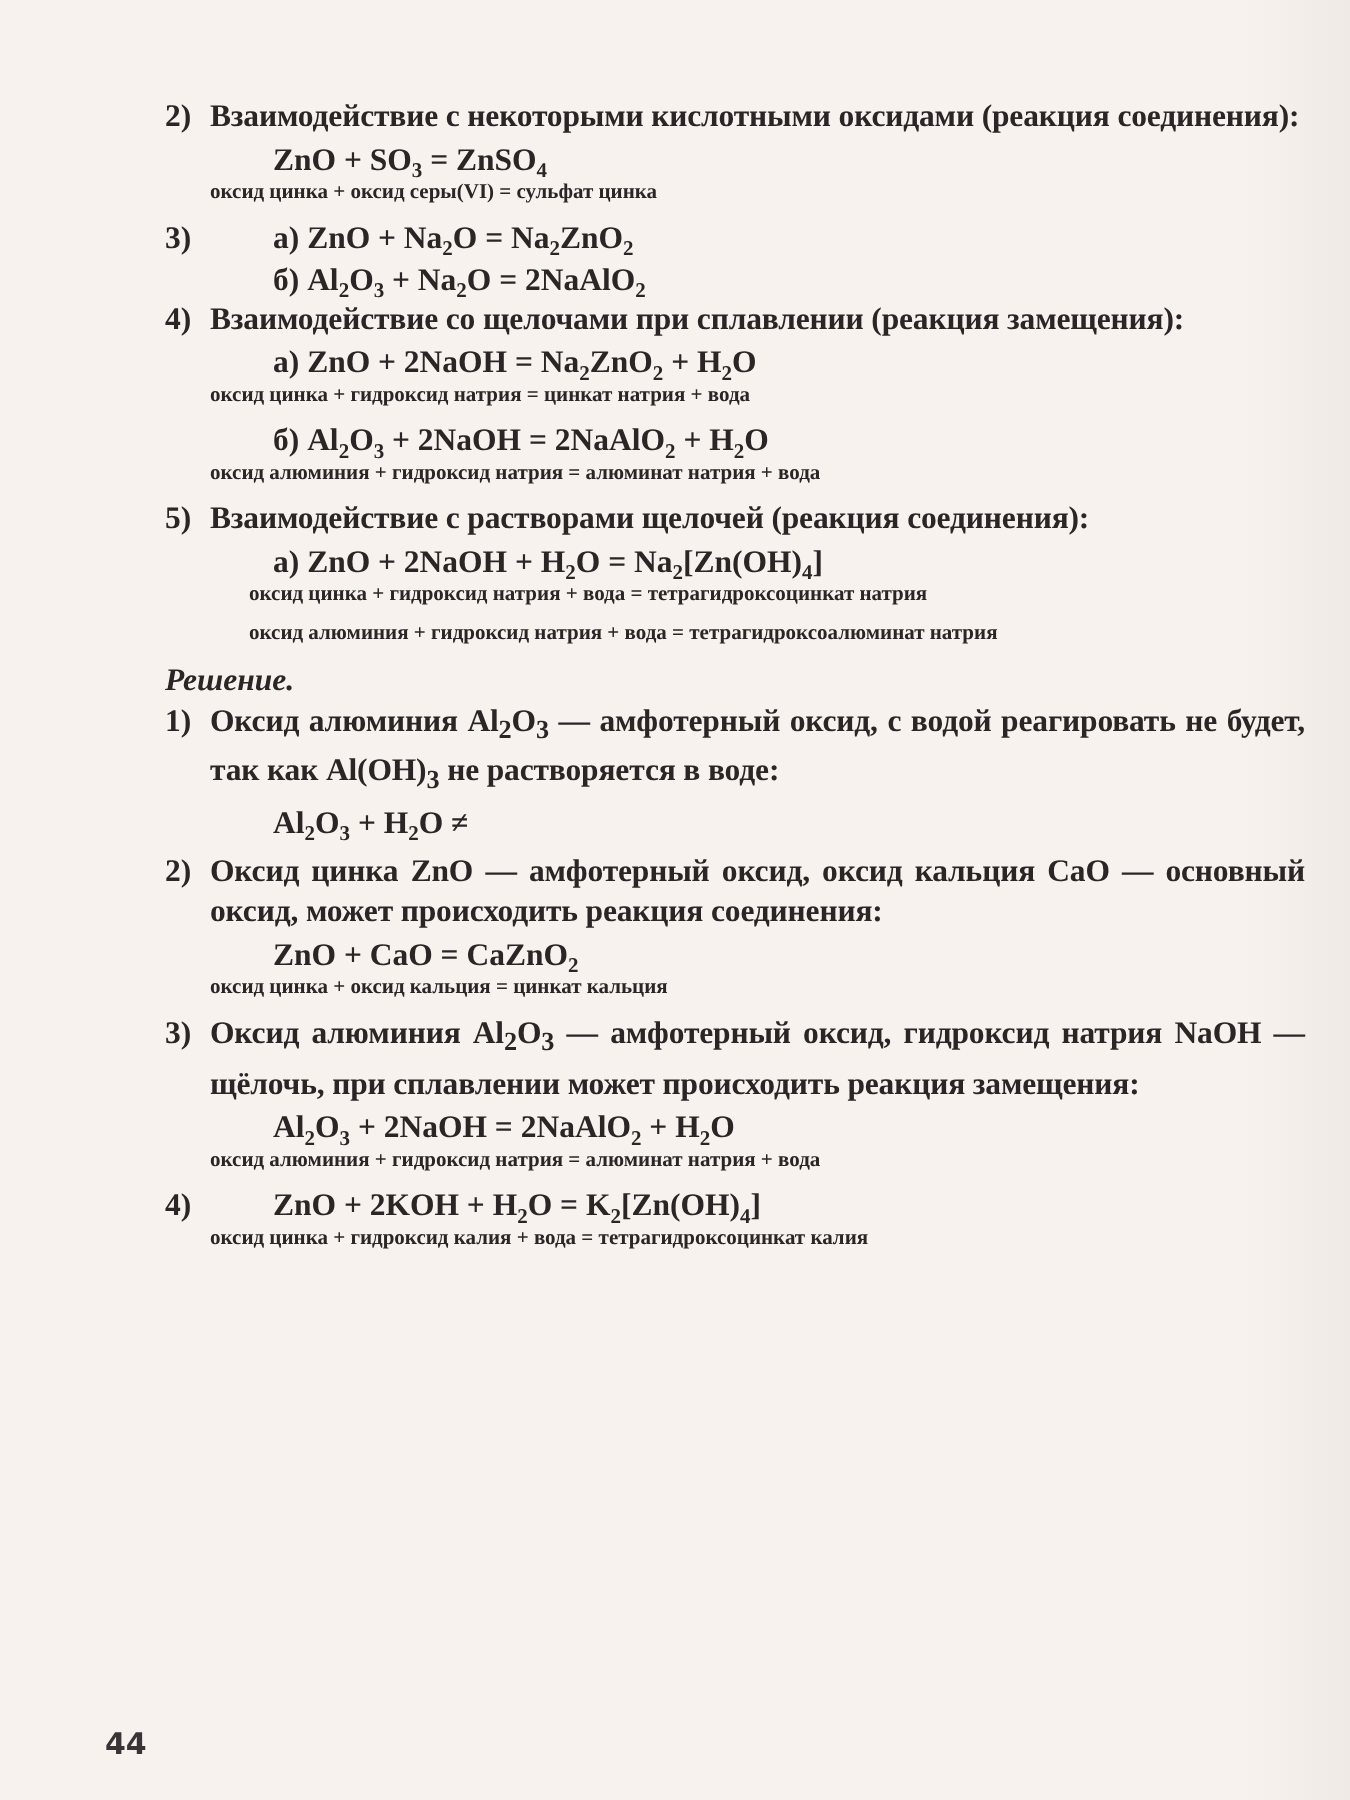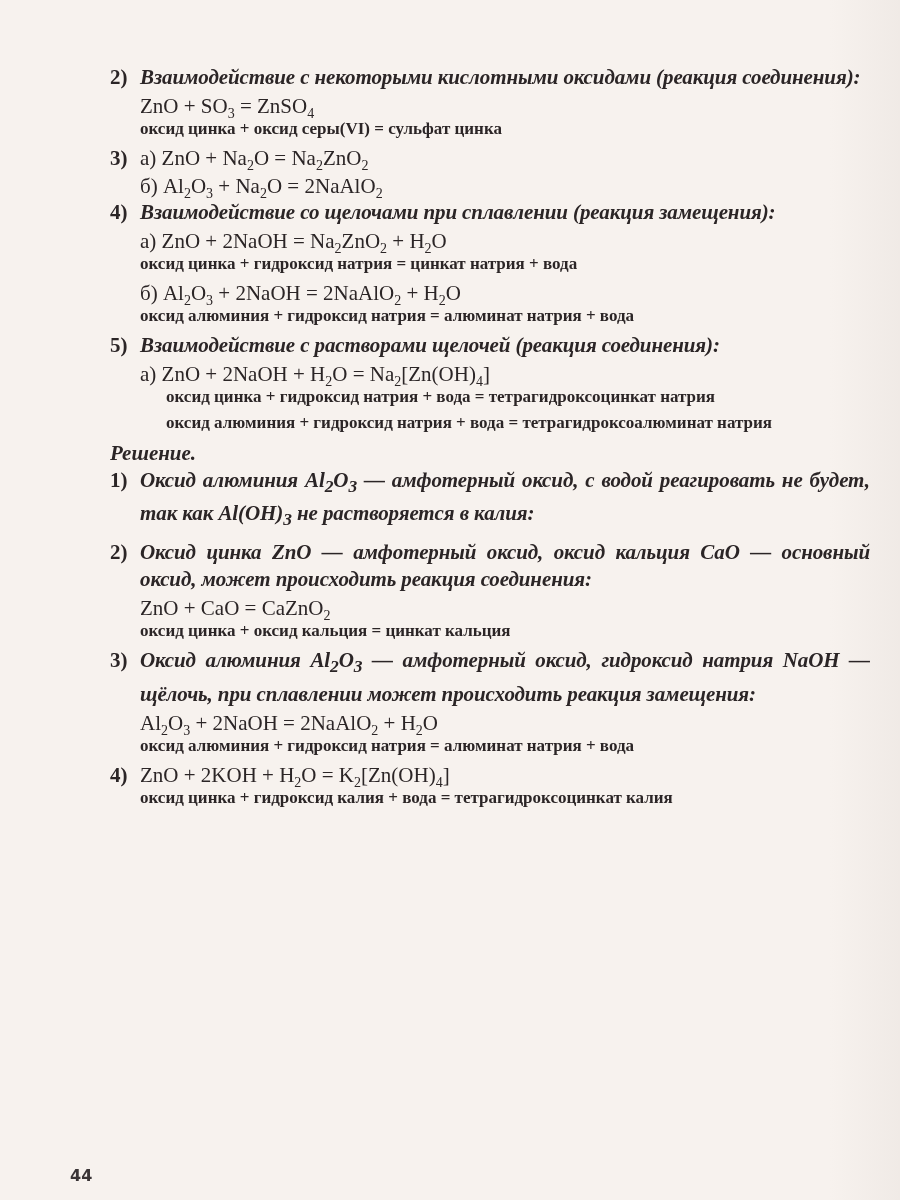--- a/index.html
+++ b/index.html
@@ -9,29 +9,29 @@
     font-family: "Liberation Serif", "DejaVu Serif", serif;
     color: #2b2526;
     position: relative;
   }
   .page { position: absolute; left: 0; top: 0; width: 900px; height: 1200px; }
   .ghost { position: absolute; right: 0; top: 0; width: 70px; height: 1200px;
     background: linear-gradient(to right, rgba(247,242,238,0), rgba(238,232,228,0.8)); }
   .content { position: absolute; left: 110px; top: 64px; width: 760px; }
   .item { position: relative; padding-left: 30px; }
   .num { position: absolute; left: 0; top: 0; font-weight: bold; font-size: 21px; line-height: 27px; }
-  .head { font-weight: bold; font-size: 21px; line-height: 27px; letter-spacing: -0.1px; font-style: italic; }
+  .head { font-weight: bold; font-size: 21px; line-height: 27px; letter-spacing: -0.1px; }
   .just { text-align: justify; text-align-last: left; }
-  .eq { font-weight: normal; font-size: 21px; line-height: 26px; margin-top: 2px; }
+  .eq { font-weight: bold; font-size: 21px; line-height: 26px; margin-top: 2px; margin-left: 42px; }
   .eq sub { font-size: 14px; line-height: 0; vertical-align: -5px; }
-  .cap { font-weight: bold; font-size: 17px; line-height: 20px; margin-bottom: 6px; }
+  .cap { font-weight: bold; font-size: 14px; line-height: 20px; margin-bottom: 6px; }
   .ind { padding-left: 26px; }
   .gap { height: 6px; }
   .section { font-style: italic; font-weight: bold; font-size: 21px; line-height: 28px; margin: 0 0 0 0; }
-  .pagenum { position: absolute; left: 70px; top: 1150px; font-family: "DejaVu Sans", sans-serif; font-weight: bold; font-size: 16px; color: #3a3436; margin-top: 16px; }
+  .pagenum { position: absolute; left: 70px; top: 1150px; font-family: "DejaVu Sans", sans-serif; font-weight: bold; font-size: 20px; color: #3a3436; }
 </style>
 </head>
 <body>
 
 <div class="page">
   <div class="ghost"></div>
   <div class="content" id="content">
       <div class="item">
         <div class="num">2)</div>
         <div class="head just">Взаимодействие с некоторыми кислотными оксидами (реакция соединения):</div>
@@ -54,21 +54,22 @@
       <div class="item">
         <div class="num">5)</div>
         <div class="head just">Взаимодействие с растворами щелочей (реакция соединения):</div>
         <div class="eq"><span>а) </span><span><span>ZnO + 2NaOH + H</span><sub>2</sub><span>O = Na</span><sub>2</sub><span>[Zn(OH)</span><sub>4</sub><span>]</span></span></div>
         <div class="cap ind">оксид цинка + гидроксид натрия + вода = тетрагидроксоцинкат натрия</div>
         <div class="cap ind">оксид алюминия + гидроксид натрия + вода = тетрагидроксоалюминат натрия</div>
       </div>
       <div class="section">Решение.</div>
       <div class="item">
         <div class="num">1)</div>
-        <div class="head just"><span><span>Оксид алюминия Al</span><sub>2</sub><span>O</span><sub>3</sub><span> — амфотерный оксид, с водой реагировать не будет, так как Al(OH)</span><sub>3</sub><span> не растворяется в калия:</span></span></div>
+        <div class="head just"><span><span>Оксид алюминия Al</span><sub>2</sub><span>O</span><sub>3</sub><span> — амфотерный оксид, с водой реагировать не будет, так как Al(OH)</span><sub>3</sub><span> не растворяется в воде:</span></span></div>
+        <div class="eq"><span><span>Al</span><sub>2</sub><span>O</span><sub>3</sub><span> + H</span><sub>2</sub><span>O ≠</span></span></div>
         <div class="gap"></div>
       </div>
       <div class="item">
         <div class="num">2)</div>
         <div class="head just"><span><span>Оксид цинка ZnO — амфотерный оксид, оксид кальция CaO — основный оксид, может происходить реакция соединения:</span></span></div>
         <div class="eq"><span><span>ZnO + CaO = CaZnO</span><sub>2</sub></span></div>
         <div class="cap">оксид цинка + оксид кальция = цинкат кальция</div>
       </div>
       <div class="item">
         <div class="num">3)</div>

